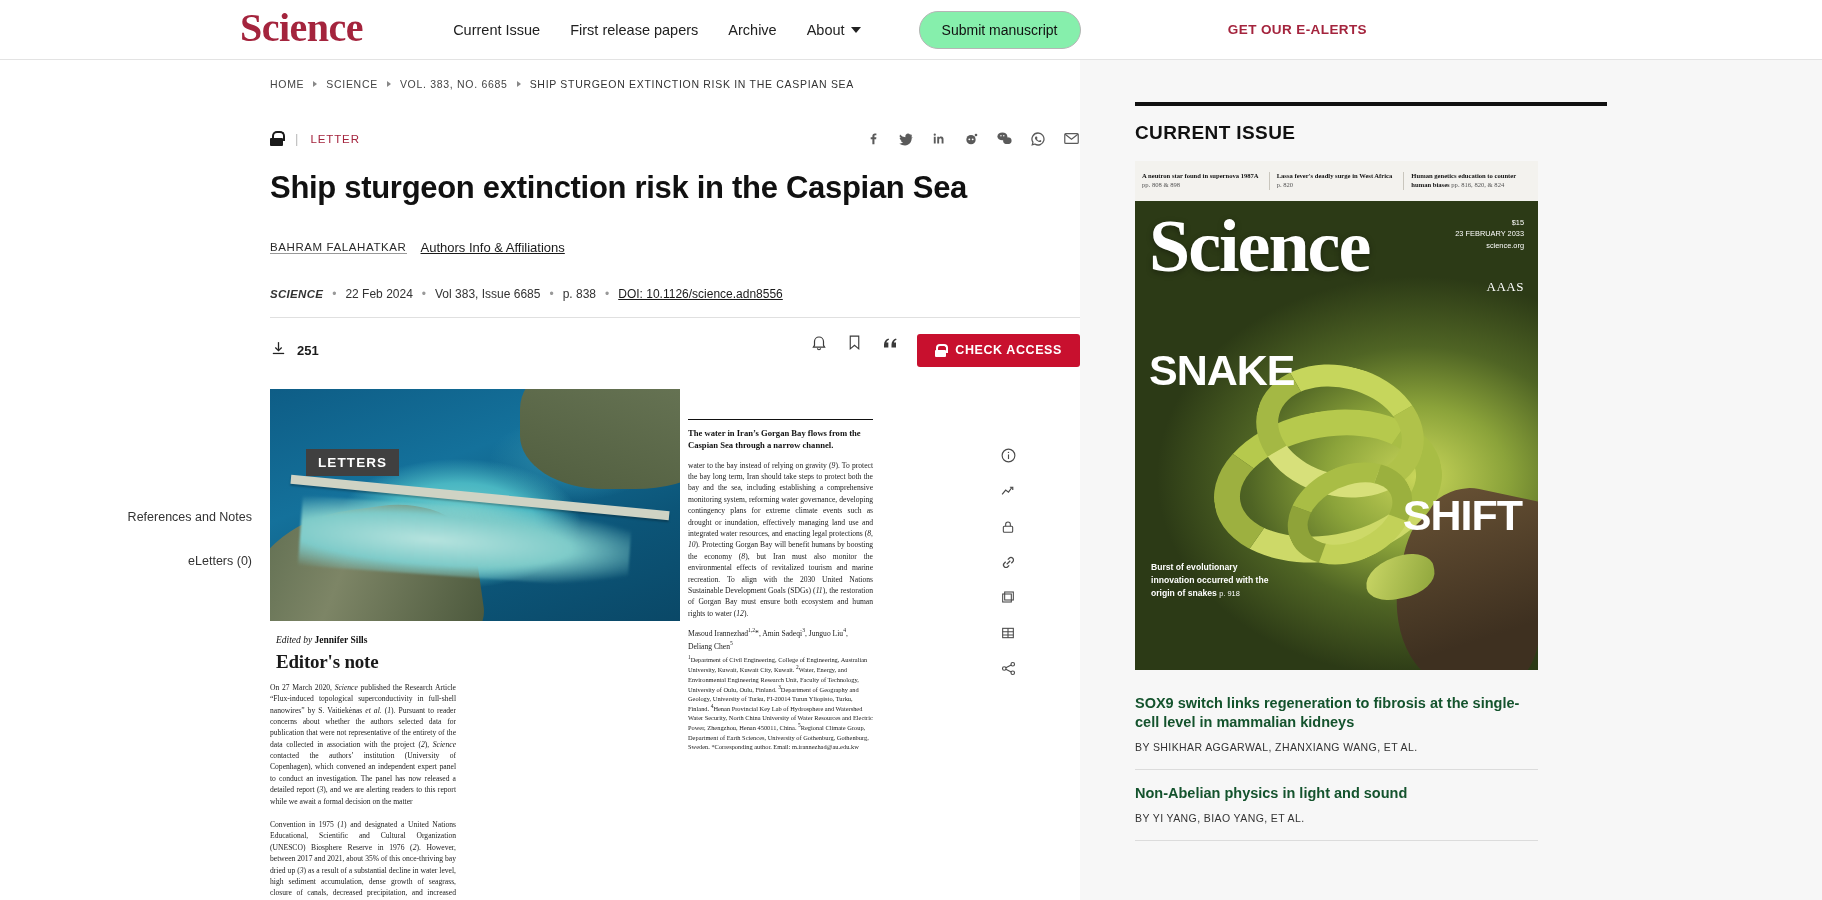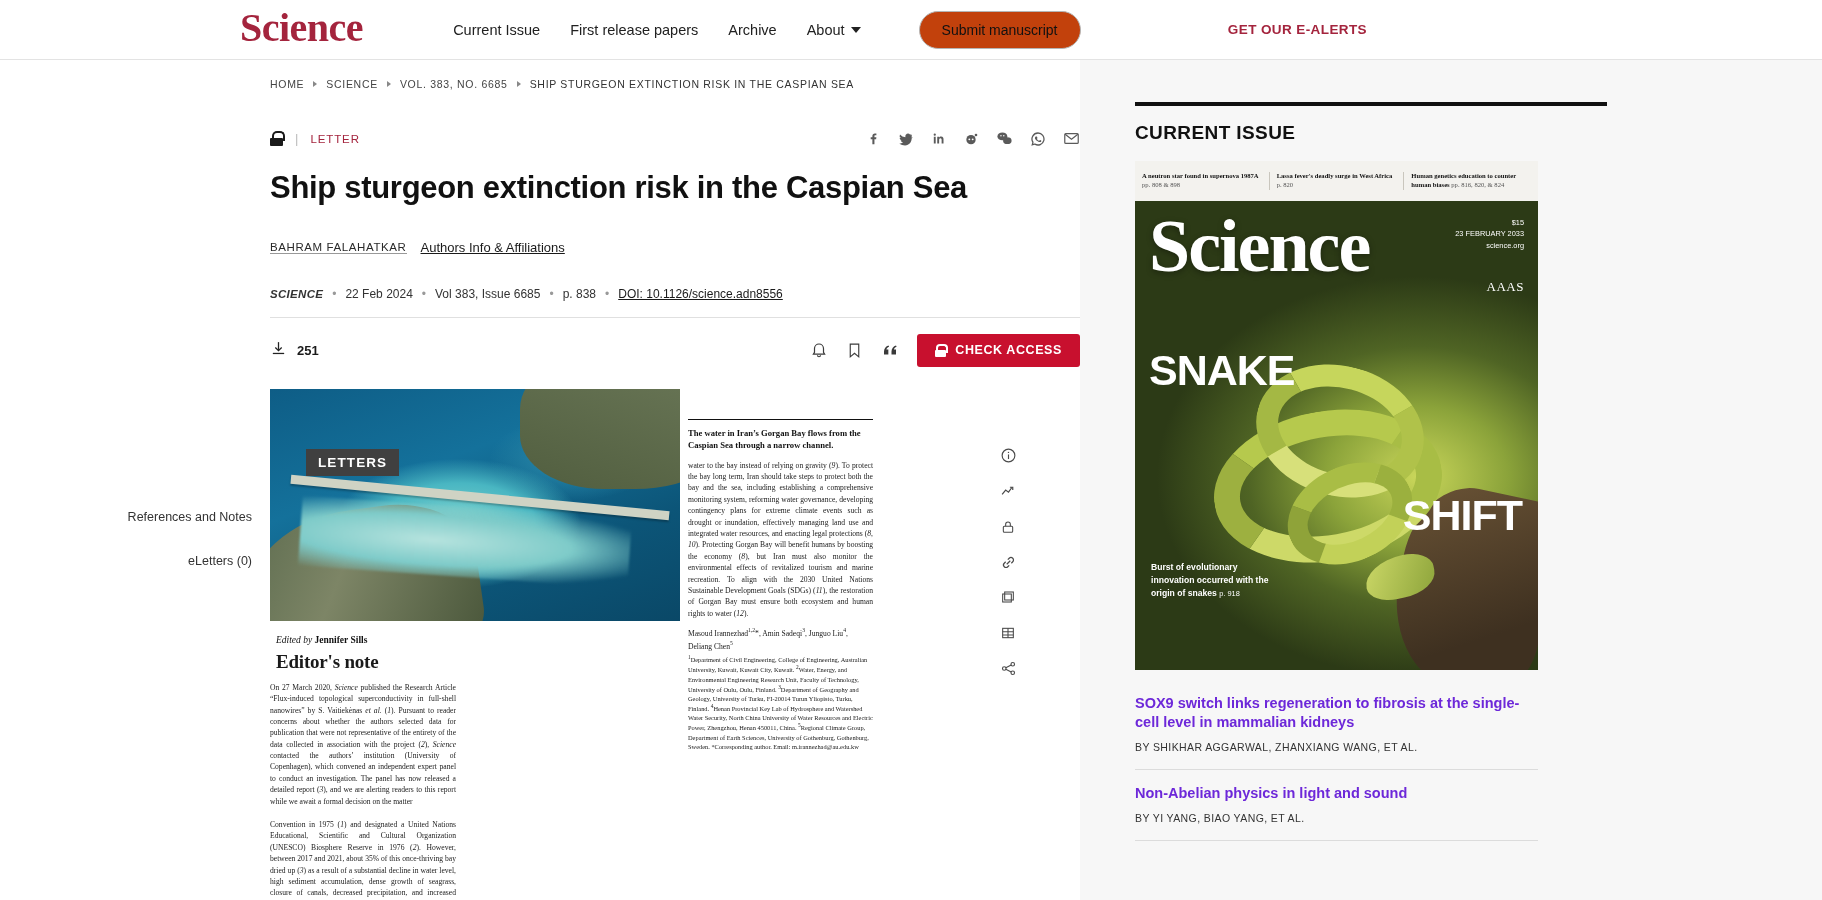--- a/index.html
+++ b/index.html
@@ -58,21 +58,21 @@
     border-right: 5px solid transparent;
     border-top: 6px solid #212121;
     display: inline-block;
   }
   .submit-btn {
     margin-left: 28px;
     border: 1px solid #b5b5b5;
     border-radius: 20px;
     padding: 10px 22px;
     font-size: 14px;
-    background: #c2410c;
+    background: #86efac;
     cursor: pointer;
     white-space: nowrap;
     color: #111;
   }
   .alerts {
     position: absolute;
     right: 455px;
     font-size: 13.5px;
     font-weight: 700;
     color: #a4243d;
@@ -204,21 +204,21 @@
   .dot { color: #999; }
   .doi { color: #1a1a1a; text-decoration: underline; cursor: pointer; }
 
   .tools-row {
     display: flex;
     align-items: center;
     justify-content: space-between;
     padding: 16px 0 22px 0;
   }
   .dl-group { display: flex; align-items: center; gap: 10px; font-size: 13px; font-weight: 700; }
-  .tools-right { display: flex; align-items: center; gap: 18px; }
+  .tools-right { display: flex; align-items: flex-start; gap: 18px; }
   .tool-ico { cursor: pointer; color: #3a3a3a; display: flex; }
   .check-access {
     background: #c8102e;
     color: #fff;
     border: none;
     border-radius: 3px;
     height: 33px;
     padding: 0 18px;
     display: flex;
     align-items: center;
@@ -491,21 +491,21 @@
   }
   .cover-blurb .pg { font-weight: 400; font-size: 7.4px; }
 
   .ci-list { width: 403px; margin-top: 20px; }
   .ci-item { padding: 14px 0 16px 0; border-bottom: 1px solid #dcdcdc; }
   .ci-item:first-child { padding-top: 4px; }
   .ci-item-title {
     font-size: 14.5px;
     font-weight: 700;
     line-height: 1.32;
-    color: #6d28d9;
+    color: #14532d;
     cursor: pointer;
     margin-bottom: 9px;
   }
   .ci-item-by {
     font-size: 10.5px;
     letter-spacing: 0.4px;
     color: #333;
   }
   .ci-item.last { border-bottom: none; }
 </style>

